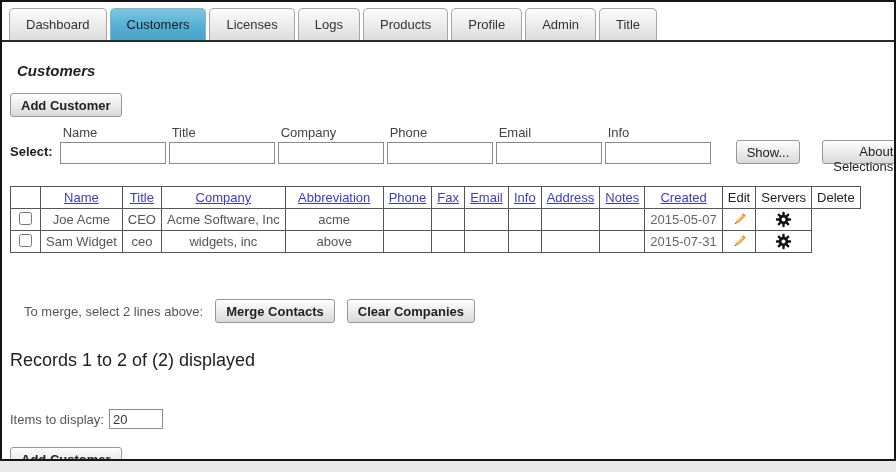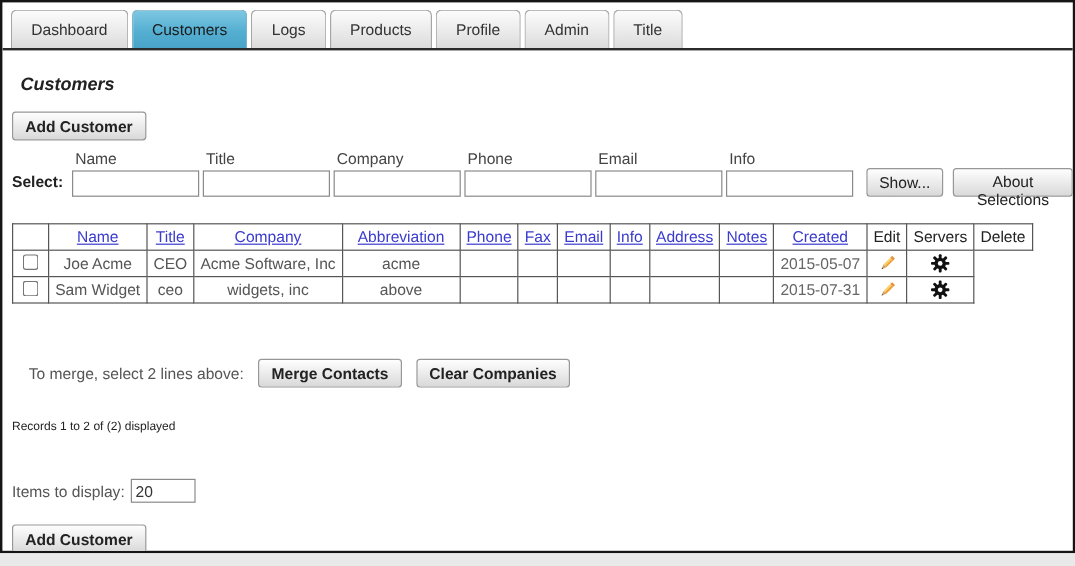--- a/index.html
+++ b/index.html
@@ -24,49 +24,50 @@
          border:1px solid #979797; border-radius:3px; cursor:pointer; height:24px; }
   .btn.bold { font-weight:bold; }
   .add-top { margin:14px 0 0 8px; }
   
   .filter-row { display:flex; align-items:flex-end; margin:8px 0 0 8px; }
   .select-label { font-weight:bold; color:#222; margin:0 7px 5px 0; }
   .field { display:flex; flex-direction:column; margin-right:3px; }
   .field label { color:#444; margin:0 0 2px 3px; }
   .field input { width:106px; height:22px; border:1px solid #8a8a8a; padding:0 3px;
                  font:13px "Liberation Sans", sans-serif; color:#333; }
-  .filter-row .btn { margin-left:8px; }
+  .filter-row .btn { margin-left:22px;text-align:right; }
   
   table.cust { border-collapse:collapse; margin:22px 0 0 8px; }
   .cust th, .cust td { border:1px solid #565656; text-align:center;
                        padding:2px 5px; height:22px; font-size:13px; white-space:nowrap; }
   .cust th { font-weight:normal; color:#222; }
   .cust th a { color:#3a3ace; text-decoration:underline; cursor:pointer; }
   .cust td { color:#555; }
   .cust td.date { color:#666; }
   .cust td.no-border { border:none; }
   .cust input[type=checkbox] { width:13px; height:13px; margin:0; }
   .icon-btn { display:inline-block; width:17px; height:17px; vertical-align:middle; cursor:pointer; }
   
   .merge-row { display:flex; align-items:center; margin:46px 0 0 22px; color:#555; }
   .merge-row .btn { margin-left:12px; }
-  .records { margin:27px 0 0 8px; color:#222; font-size:10px; }
+  .records { margin:27px 0 0 8px; color:#222; font-size:18px; }
   .items-row { display:flex; align-items:center; margin:38px 0 0 8px; color:#555; }
   .items-row input { width:54px; height:20px; border:1px solid #8a8a8a; margin-left:5px;
                      padding:0 3px; font:13px "Liberation Sans", sans-serif; color:#333; }
   .add-bottom { margin:18px 0 0 8px; }
 </style>
 </head>
 <body>
 
 <div class="page">
 
   <div class="tabbar">
     <div class="tab">Dashboard</div>
     <div class="tab active">Customers</div>
+    <div class="tab">Licenses</div>
     <div class="tab">Logs</div>
     <div class="tab">Products</div>
     <div class="tab">Profile</div>
     <div class="tab">Admin</div>
     <div class="tab">Title</div>
   </div>
 
   <div class="page-title">Customers</div>
 
   <div class="add-top">

